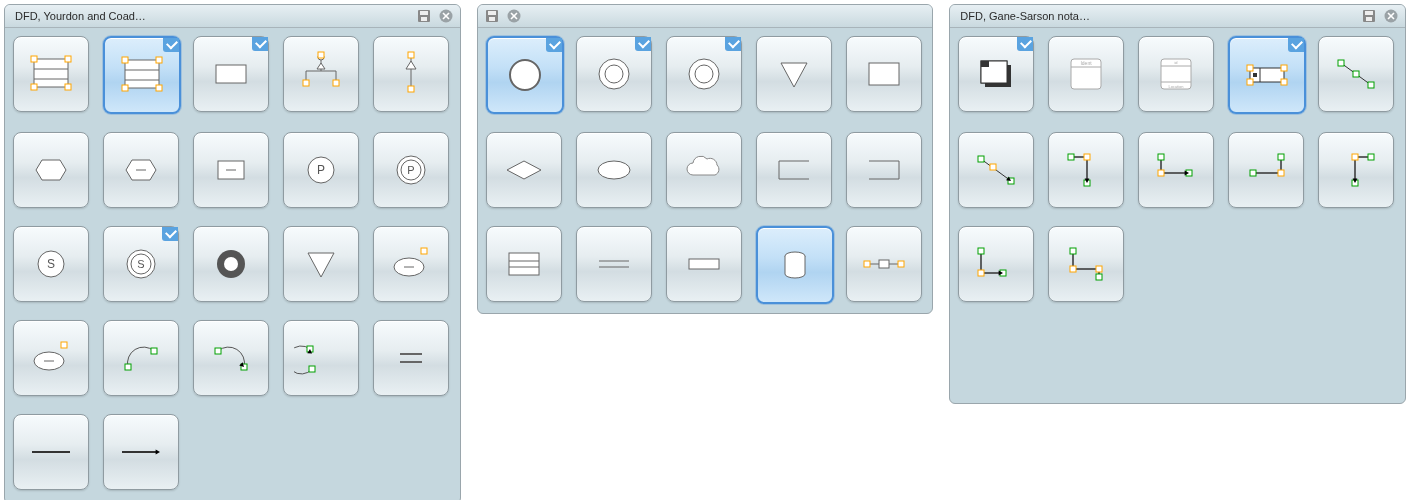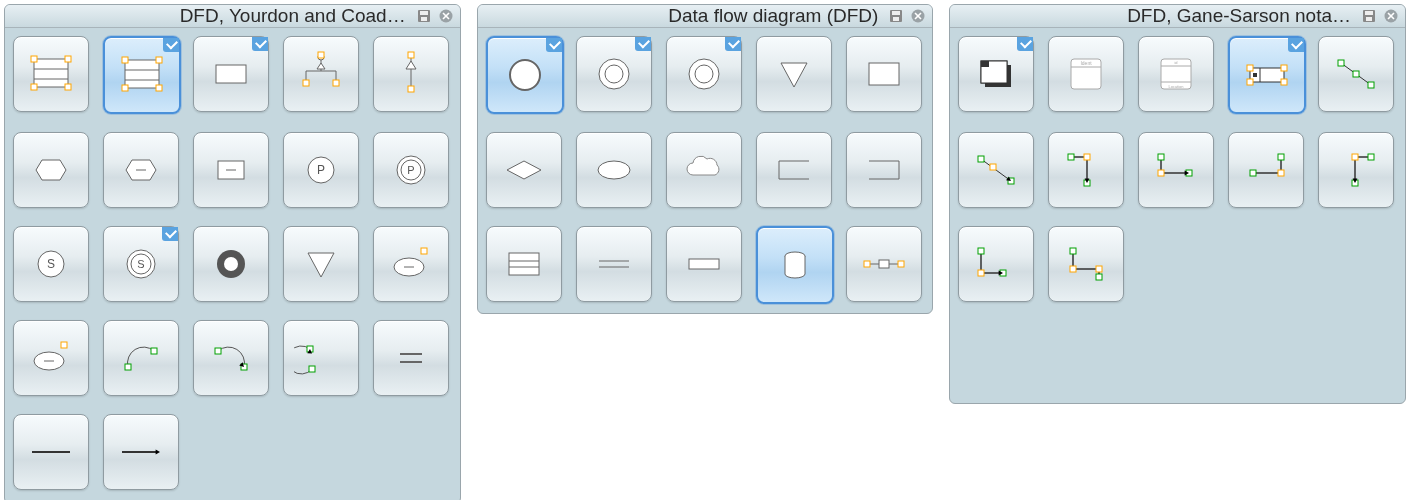--- a/index.html
+++ b/index.html
@@ -26,26 +26,26 @@
     height: 22px;
     background: linear-gradient(#e7eff3, #c9d9df);
     border-bottom: 1px solid #a8b4ba;
     display: flex;
     align-items: center;
     padding: 0 6px;
     gap: 6px;
   }
   .panel-title {
     flex: 1;
-    text-align: right;
+    text-align: left;
     color: #2a2a2a;
     white-space: nowrap;
     overflow: hidden;
     text-overflow: ellipsis;
-    font-size: 19px;
+    font-size: 11px;
     padding: 0 4px;
   }
   .hdr-icon {
     width: 16px;
     height: 16px;
     display: flex;
     align-items: center;
     justify-content: center;
     color: #5a5a5a;
     cursor: pointer;
@@ -278,21 +278,20 @@
         <div class="shape-btn">
           <svg class="glyph" viewBox="0 0 54 54">
             <line x1="8" y1="27" x2="42" y2="27" stroke="#333" stroke-width="2"></line>
             <polygon points="46,27 41.61208719054814,29.397127693021016 41.61208719054814,24.602872306978984" fill="#000"></polygon>
           </svg>
         </div>
       </div>
     </div>
     <div class="panel" style="width: 462px; height: 310px;">
       <div class="panel-header">
-        <div class="panel-title">Data flow diagram (DFD)</div>
         <div class="hdr-icon">
           <svg width="14" height="14" viewBox="0 0 14 14">
             <rect x="1" y="1" width="12" height="12" rx="1" fill="#888"></rect>
             <rect x="3" y="2" width="8" height="4" fill="#eee"></rect>
             <rect x="4" y="8" width="6" height="4" fill="#eee"></rect>
           </svg>
         </div>
         <div class="hdr-icon">
           <svg width="14" height="14" viewBox="0 0 14 14">
             <circle cx="7" cy="7" r="6.5" fill="#9aa2a6"></circle>

